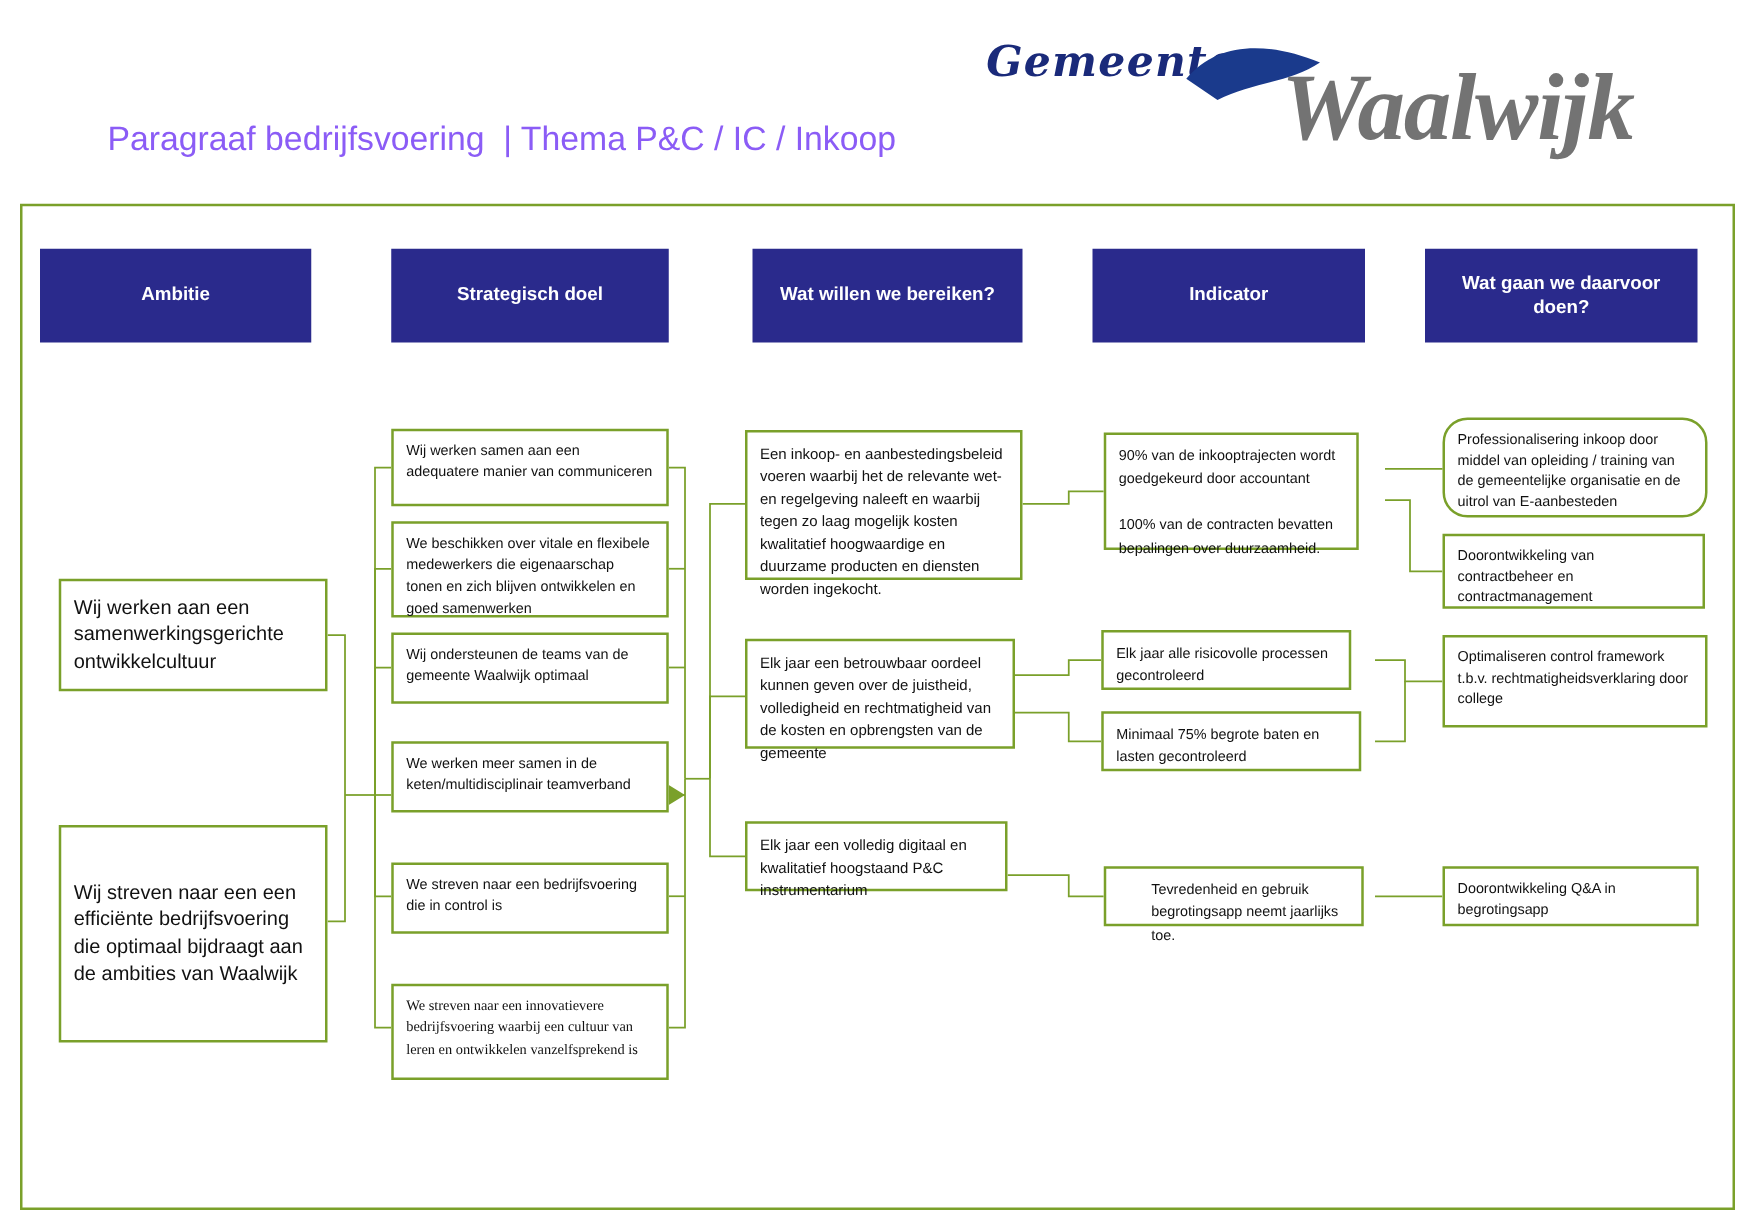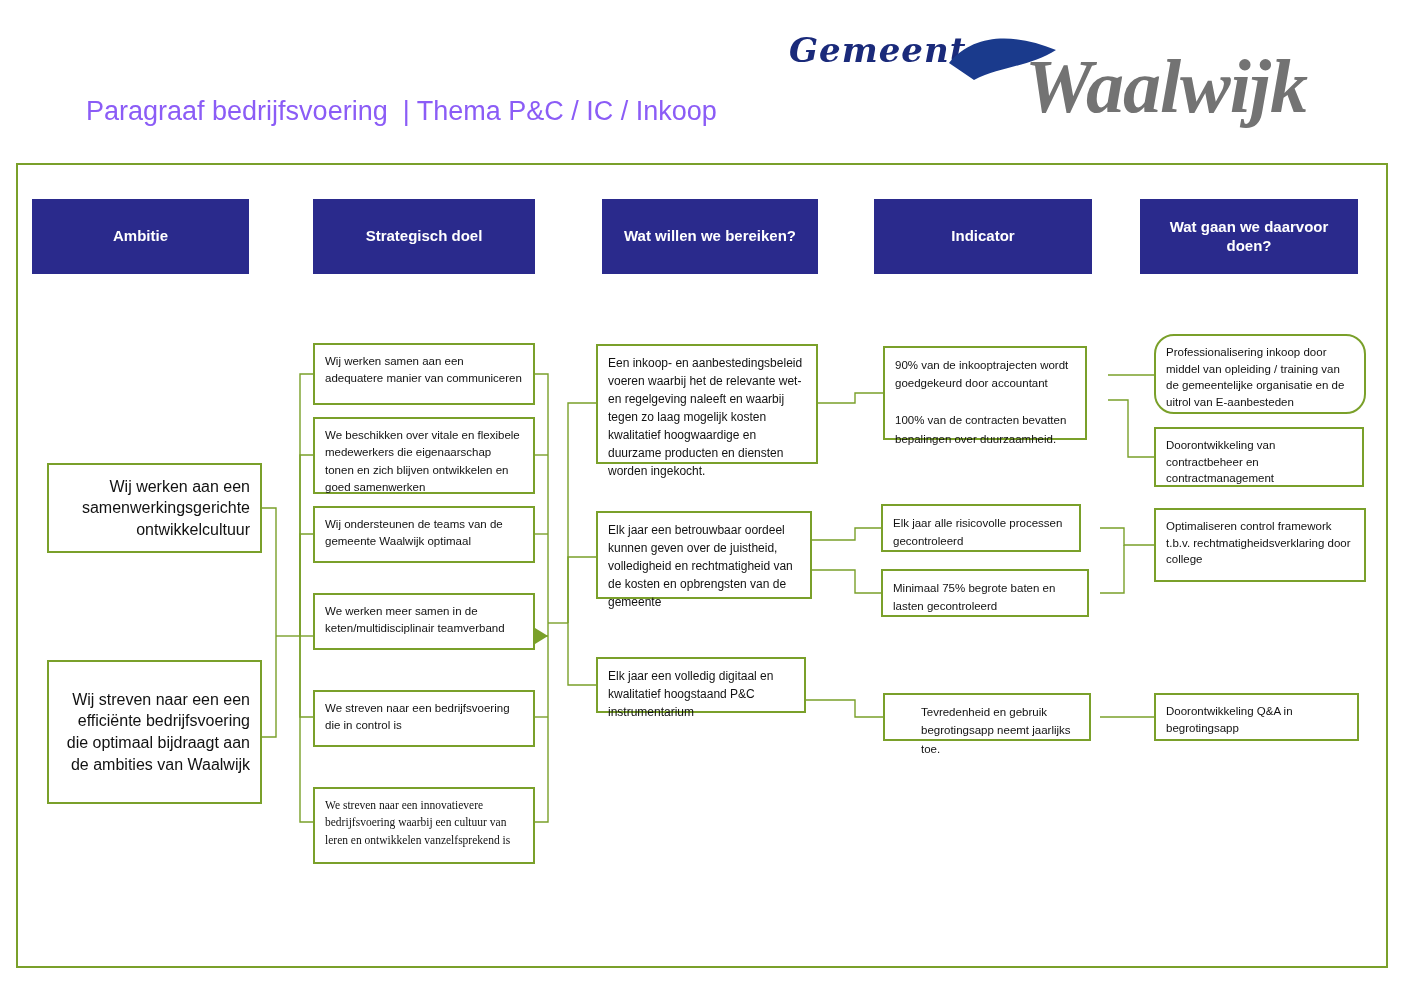--- a/index.html
+++ b/index.html
@@ -48,21 +48,21 @@
     display:flex; align-items:center; justify-content:center;
     text-align:center; line-height:1.25; padding:4px 8px; box-sizing:border-box;
   }
   
   .box{
     position:absolute; box-sizing:border-box;
     border:2px solid #7aa02a; background:#ffffff;
     color:#111111;
   }
   .box-ambitie{
-    font-size:16px; text-align:right; line-height:1.35;
+    font-size:16px; text-align:left; line-height:1.35;
     display:flex; align-items:center; justify-content:center; padding:6px 10px;
   }
   .box-small{
     font-size:11.5px; line-height:1.5; padding:8px 10px;
     text-align:left;
   }
   .box-mid{
     font-size:12px; line-height:1.5; padding:8px 10px; text-align:left;
   }
   .box-ind{
@@ -144,21 +144,21 @@
 <div class="colhead" style="left:874px;top:199px;width:218px;height:75px;">
     <span>Indicator</span>
   </div>
 <div class="colhead" style="left:1140px;top:199px;width:218px;height:75px;">
     <span>Wat gaan we daarvoor doen?</span>
   </div>
 
 <div class="box box-ambitie" style="left:47px;top:463px;width:215px;height:90px;">
     <span>Wij werken aan een samenwerkingsgerichte ontwikkelcultuur</span>
   </div>
-<div class="box box-ambitie" style="left:47px;top:660px;width:215px;height:144px;">
+<div class="box box-ambitie" style="left:47px;top:660px;width:215px;height:174px;">
     <span>Wij streven naar een een efficiënte bedrijfsvoering die optimaal bijdraagt aan de ambities van Waalwijk</span>
   </div>
 
 <div class="box box-small" style="left:313px;top:343px;width:222px;height:62px;"><span>Wij werken samen aan een adequatere manier van communiceren</span></div>
 <div class="box box-small" style="left:313px;top:417px;width:222px;height:77px;"><span>We beschikken over vitale en flexibele medewerkers die eigenaarschap tonen en zich blijven ontwikkelen en goed samenwerken</span></div>
 <div class="box box-small" style="left:313px;top:506px;width:222px;height:57px;"><span>Wij ondersteunen de teams van de gemeente Waalwijk optimaal</span></div>
 <div class="box box-small" style="left:313px;top:593px;width:222px;height:57px;"><span>We werken meer samen in de keten/multidisciplinair teamverband</span></div>
 <div class="box box-small" style="left:313px;top:690px;width:222px;height:57px;"><span>We streven naar een bedrijfsvoering die in control is</span></div>
 <div class="box box-small" style="left:313px;top:787px;width:222px;height:77px;font-family:Liberation Serif, serif;"><span>We streven naar een innovatievere bedrijfsvoering waarbij een cultuur van leren en ontwikkelen vanzelfsprekend is</span></div>
 

